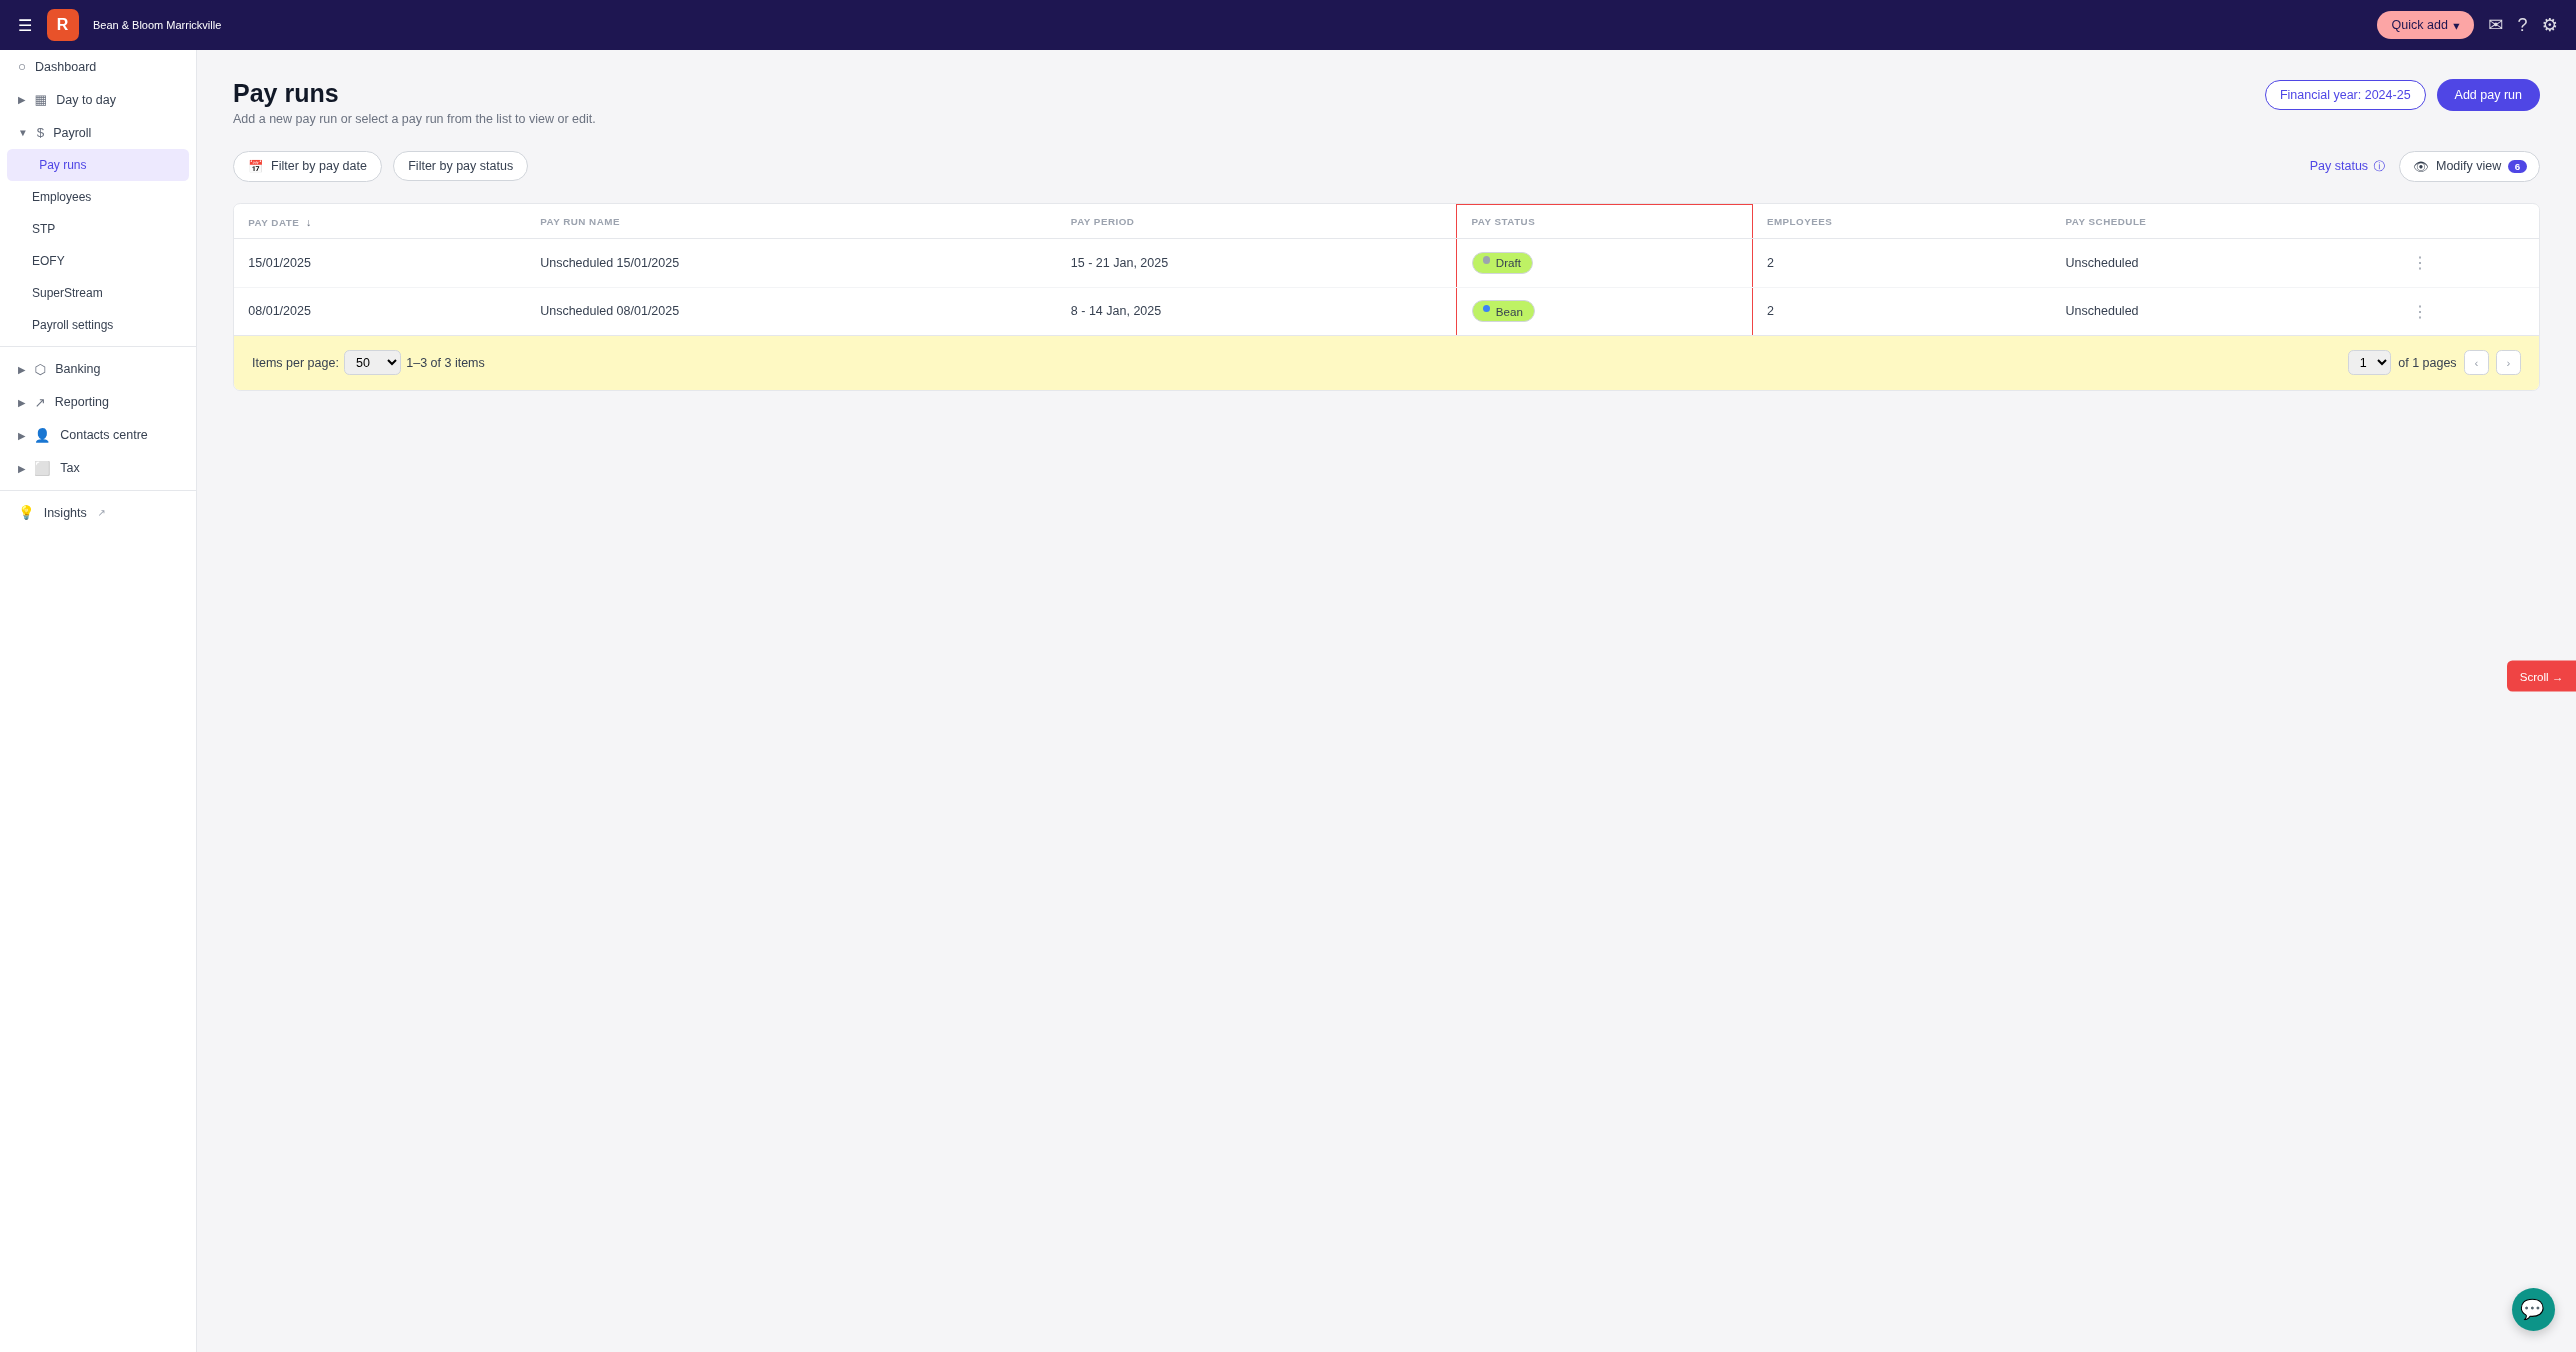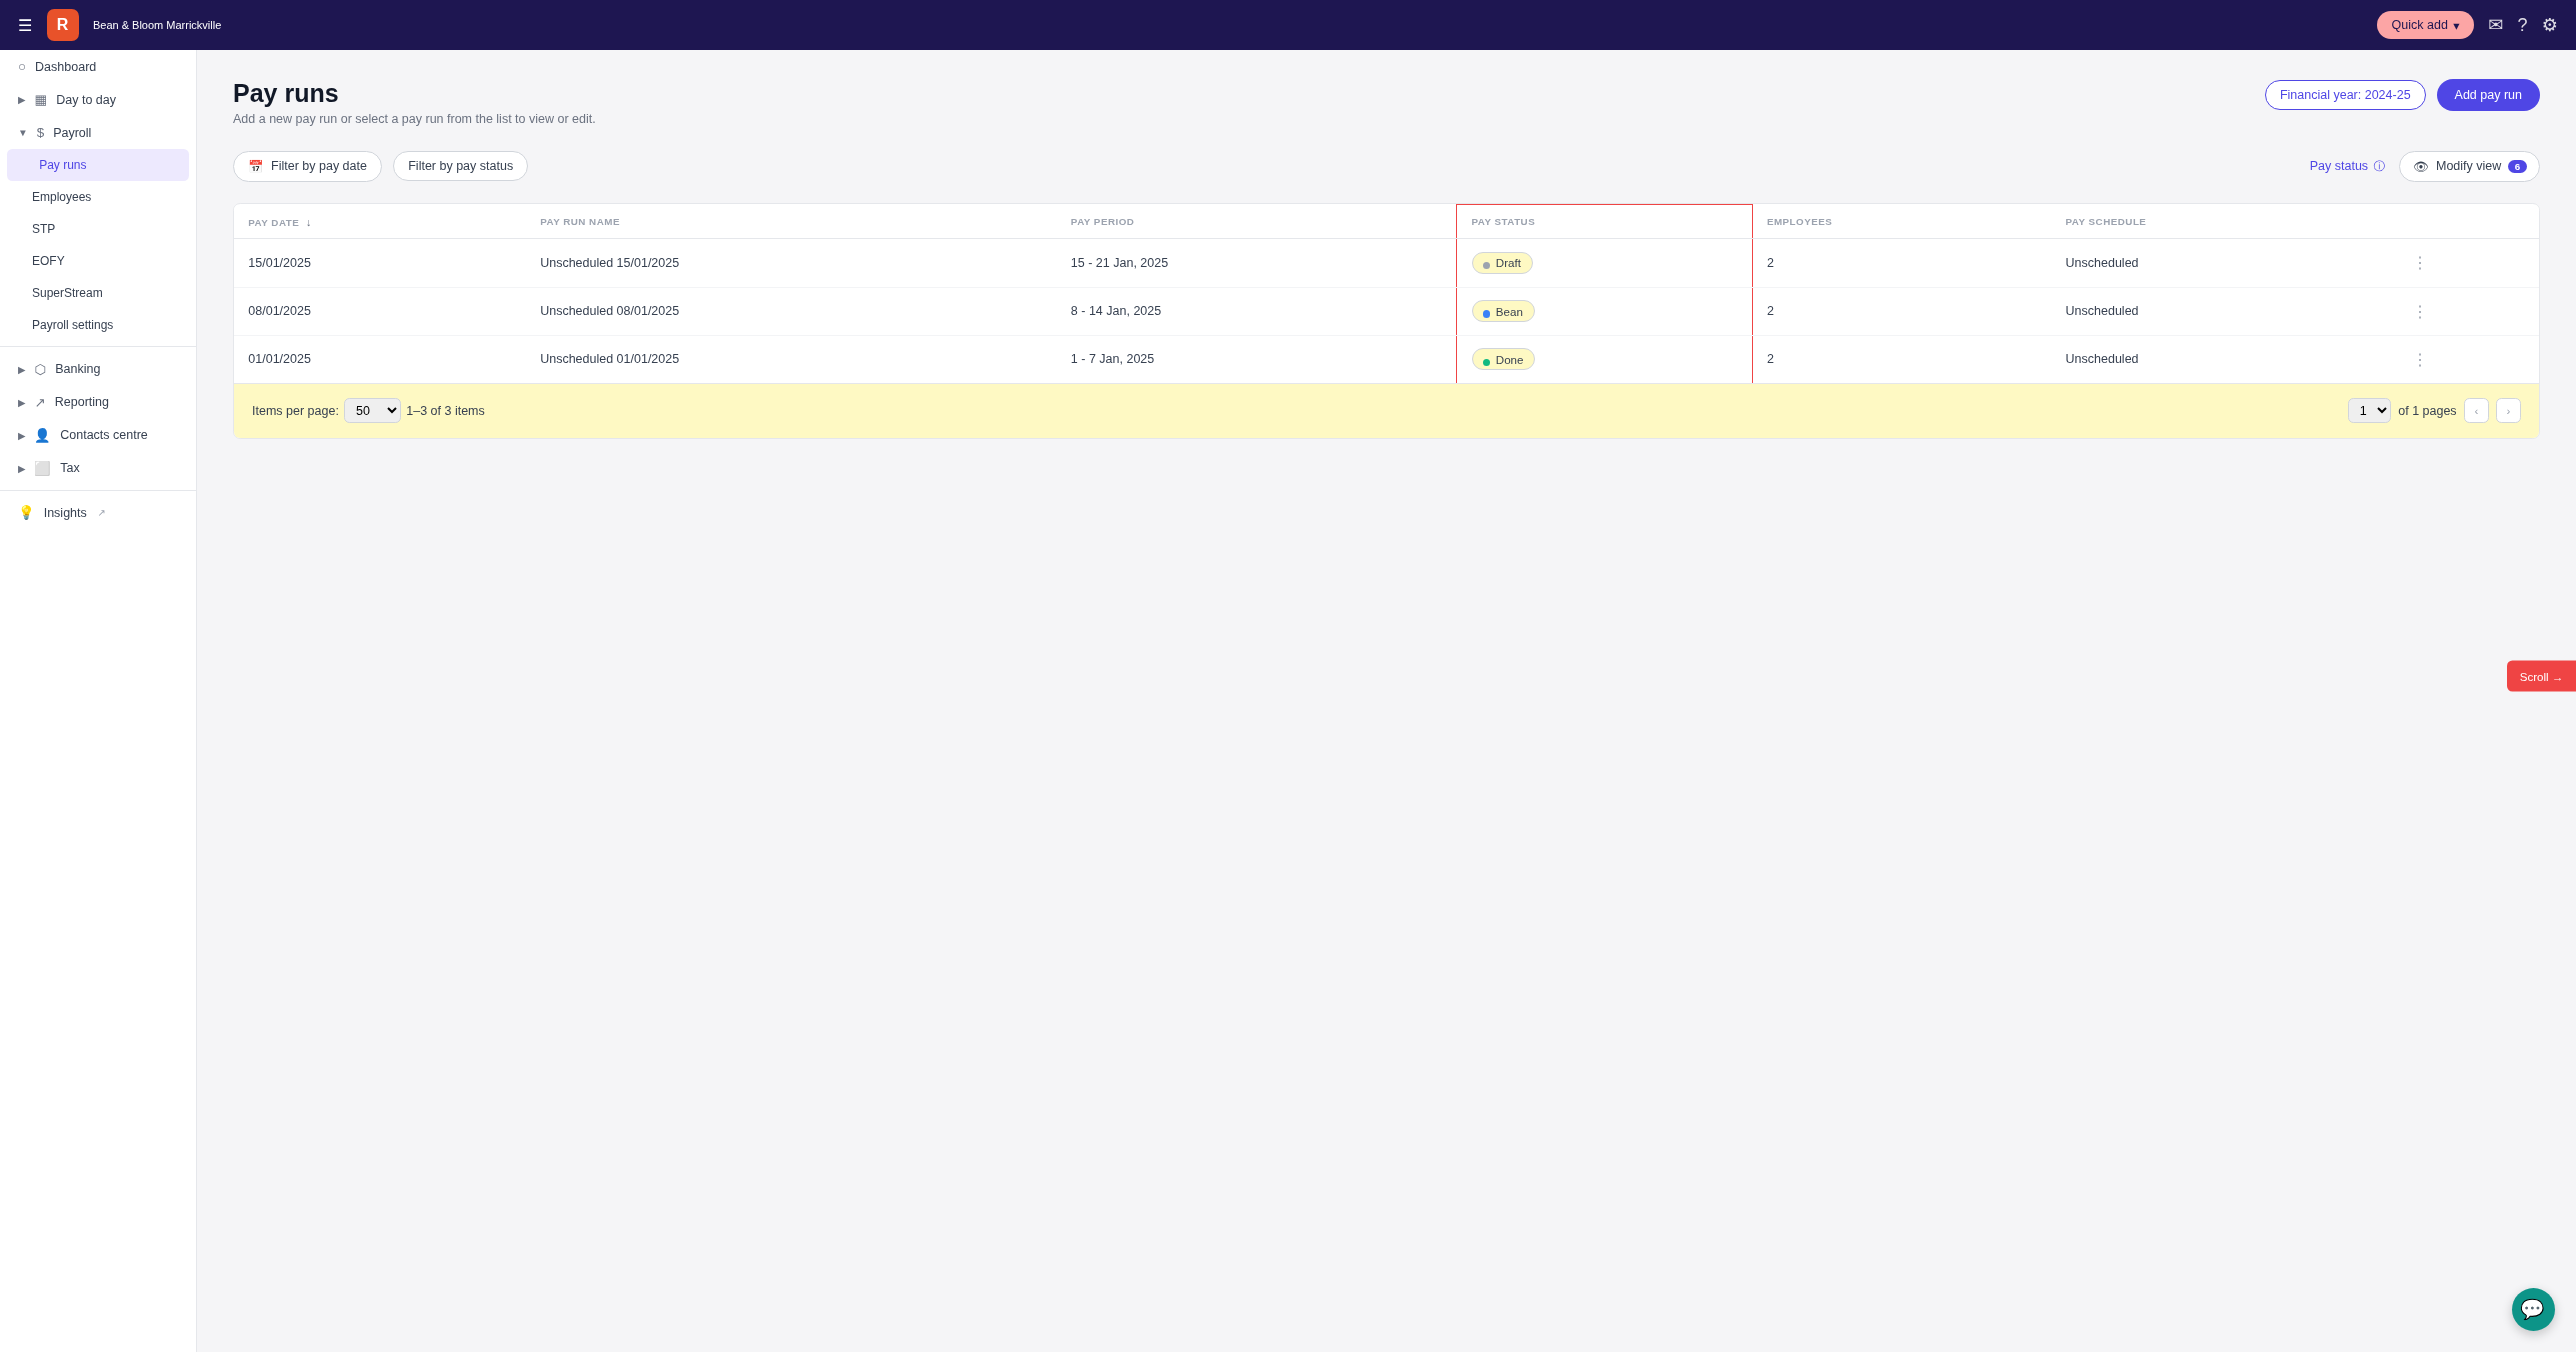--- a/index.html
+++ b/index.html
@@ -92,23 +92,23 @@
       letter-spacing: 0.05em; padding: 10.7px 14.3px; border-bottom: 0.9px solid #e5e7eb;
       background: white; text-transform: uppercase;
     }
     .table td { padding: 12.5px 14.3px; font-size: 12.5px; color: #374151; border-bottom: 0.9px solid #f3f4f6; }
     .table tr:last-child td { border-bottom: none; }
     .pay-status-th { border-left: 1.8px solid #ef4444; border-right: 1.8px solid #ef4444; border-top: 1.8px solid #ef4444; }
     .pay-status-td { border-left: 1.8px solid #ef4444; border-right: 1.8px solid #ef4444; }
     .pay-status-td-last { border-left: 1.8px solid #ef4444; border-right: 1.8px solid #ef4444; border-bottom: 1.8px solid #ef4444; }
 
     .status-badge {
-      display: inline-flex; align-items: flex-end; gap: 5.4px;
+      display: inline-flex; align-items: flex-start; gap: 5.4px;
       padding: 3.6px 10.7px; border-radius: 18px; font-size: 11.6px;
-      border: 1.3px solid #d1d5db; background: #fef9c3; color: #374151;
+      border: 1.3px solid #d1d5db; background: #bef264; color: #374151;
     }
     .status-dot { width: 7.2px; height: 7.2px; border-radius: 50%; }
     .status-dot.draft { background: #9ca3af; }
     .status-dot.paid { background: #3b82f6; }
     .status-dot.done { background: #10b981; }
 
     .sort-arrow { font-size: 10.7px; color: #6b7280; margin-left: 3.6px; }
     .more-btn { color: #9ca3af; cursor: pointer; font-size: 16px; }
 
     
@@ -317,34 +317,20 @@
     <td class="pay-status-td">
       <span class="status-badge">
         <span class="status-dot paid"></span>
         <span>Bean</span>
       </span>
     </td>
     <td>2</td>
     <td>Unscheduled</td>
     <td><span class="more-btn">⋮</span></td>
   </tr>
-            <tr>
-    <td>01/01/2025</td>
-    <td>Unscheduled 01/01/2025</td>
-    <td>1 - 7 Jan, 2025</td>
-    <td class="pay-status-td-last">
-      <span class="status-badge">
-        <span class="status-dot done"></span>
-        <span>Done</span>
-      </span>
-    </td>
-    <td>2</td>
-    <td>Unscheduled</td>
-    <td><span class="more-btn">⋮</span></td>
-  </tr>
           </tbody>
       </table>
 
       <div class="pagination-row">
         <span>Items per page:</span>
         <select class="items-select">
           <option>50</option>
           <option>25</option>
           <option>100</option>
         </select>

